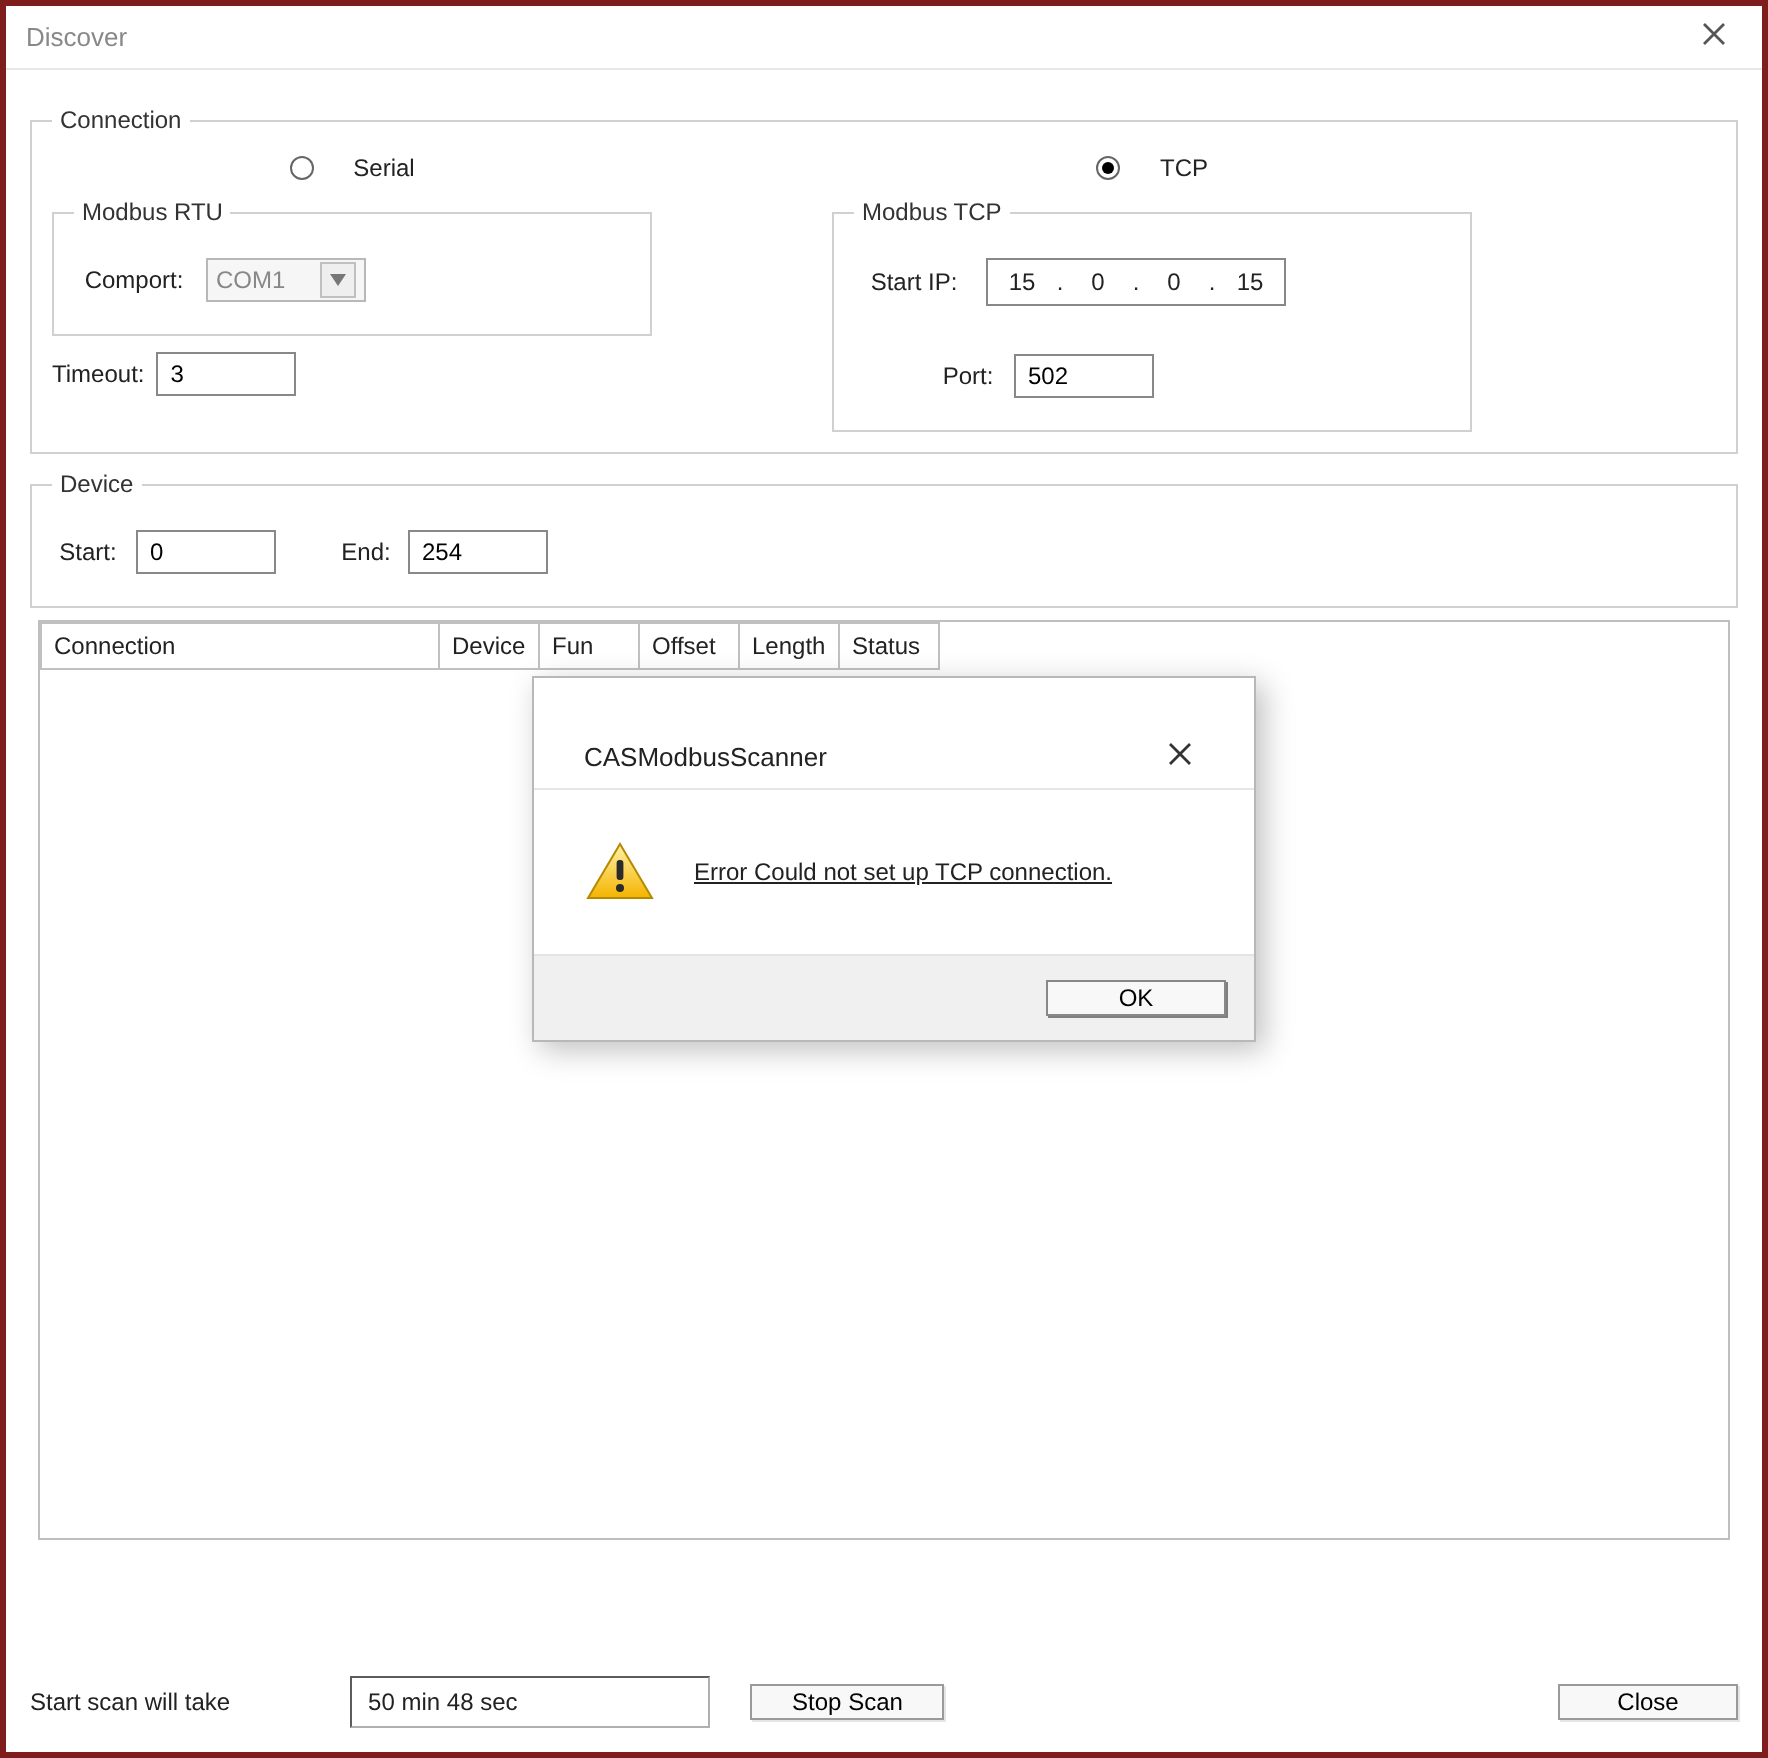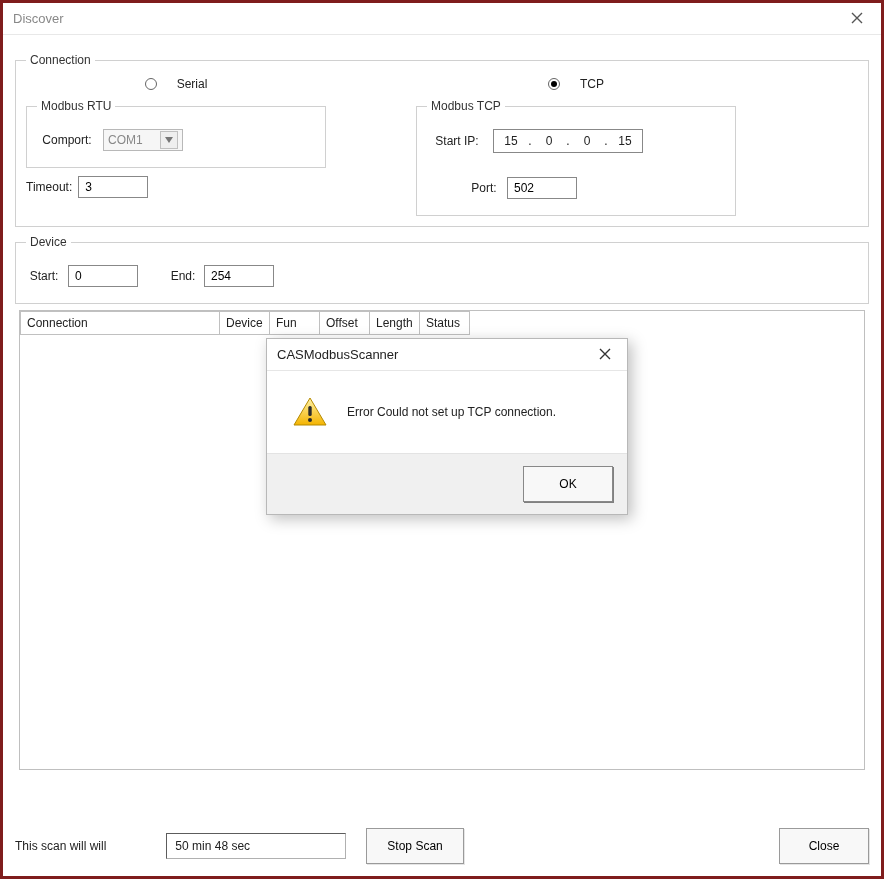--- a/index.html
+++ b/index.html
@@ -61,36 +61,36 @@
   .th.c5 { width:50px; }
   .th.c6 { width:50px; }
   .bottom-row {
     position:absolute; left:12px; right:12px; bottom:12px; display:flex; align-items:center; gap:20px;
   }
   .scan-label { flex:0 0 auto; margin-right:40px; }
   .scan-time {
     border:1px inset #b0b0b0; background:#fff; height:26px; width:180px; padding:4px 8px; display:flex; align-items:center;
   }
   .btn {
-    border:1px solid #9a9a9a; background:#f8f8f8; height:36px; padding:0 20px; font-size:12px; color:#000; display:inline-flex; align-items:center; justify-content:center;
+    border:1px solid #9a9a9a; background:#f8f8f8; height:18px; padding:0 20px; font-size:12px; color:#000; display:inline-flex; align-items:center; justify-content:center;
     box-shadow: 1px 1px 0 rgba(0,0,0,0.1);
     cursor:default;
   }
   .spacer { flex:1; }
   
   .modal {
     position:absolute; width:362px; border:1px solid #b8b8b8; background:#fff; box-shadow:4px 4px 14px rgba(0,0,0,0.25);
     left:263px; top:335px;
   }
   .modal-titlebar {
-    height:32px; display:flex; align-items:center; justify-content:space-between; padding:0 10px; background:#fff; border-bottom:1px solid #e6e6e6;
-    font-size:13px; color:#222;
+    height:32px; display:flex; align-items:center; justify-content:space-between; padding:0 25px; background:#fff; border-bottom:1px solid #e6e6e6;
+    font-size:13px; color:#222;margin-top:24px;
   }
   .modal-titlebar .mx { font-size:15px; color:#333; padding:4px 6px; }
-  .modal-body { display:flex; align-items:center; gap:20px; padding:26px 26px; background:#fff; }
+  .modal-body { display:flex; align-items:center; gap:20px; padding:26px 26px; background:#fff;text-decoration:underline; }
   .modal-footer { background:#f0f0f0; padding:12px 14px; display:flex; justify-content:flex-end; border-top:1px solid #e3e3e3; }
   .modal-footer .btn { width:90px; border:1px solid #888; box-shadow:1px 1px 0 #808080; }
   .warn-icon { width:34px; height:30px; }
   fieldset.tcp { min-width:260px; }
   fieldset.rtu { min-width:190px; }
   .timeout-row { margin-top:8px; display:flex; align-items:center; gap:6px; }
   .device-row { display:flex; align-items:center; gap:30px; }
 </style>
 </head>
 <body>
@@ -187,21 +187,21 @@
         <div class="th c3">Fun</div>
         <div class="th c4">Offset</div>
         <div class="th c5">Length</div>
         <div class="th c6">Status</div>
       </div>
     </div>
 
   </div>
 
   <div class="bottom-row">
-    <div class="scan-label">This scan will will</div>
+    <div class="scan-label">Start scan will take</div>
     <div class="scan-time">
       <span>50 min 48 sec</span>
     </div>
     <button class="btn">Stop Scan</button>
     <div class="spacer"></div>
     <button class="btn" style="width:90px;">Close</button>
   </div>
 
   <div class="modal">
     <div class="modal-titlebar">

